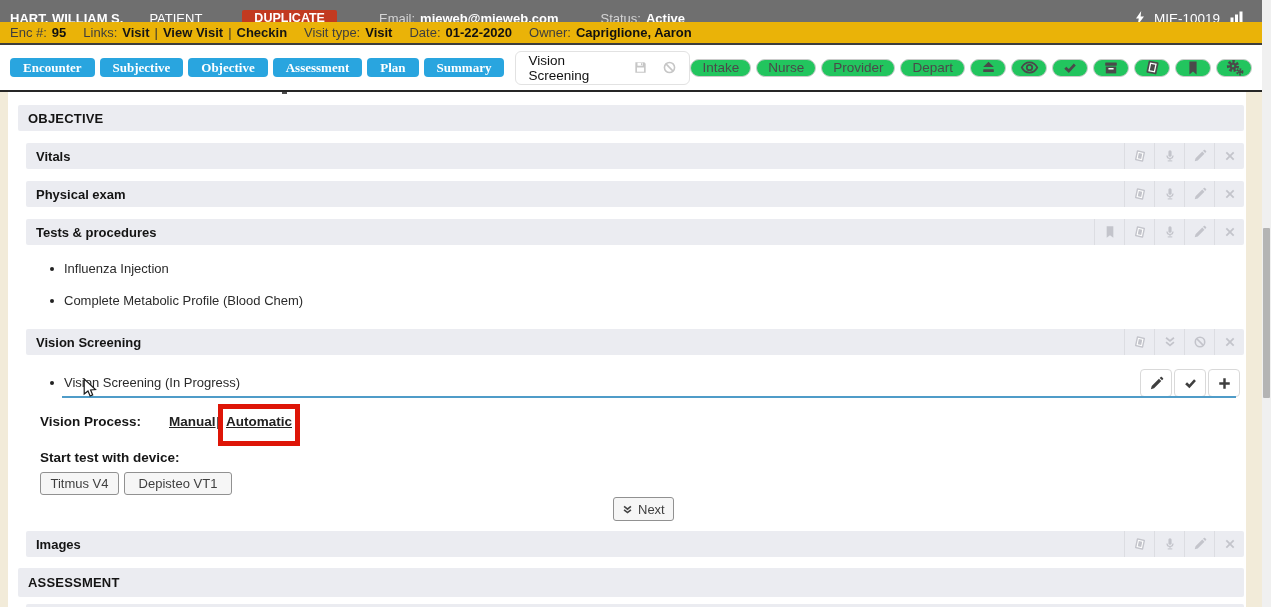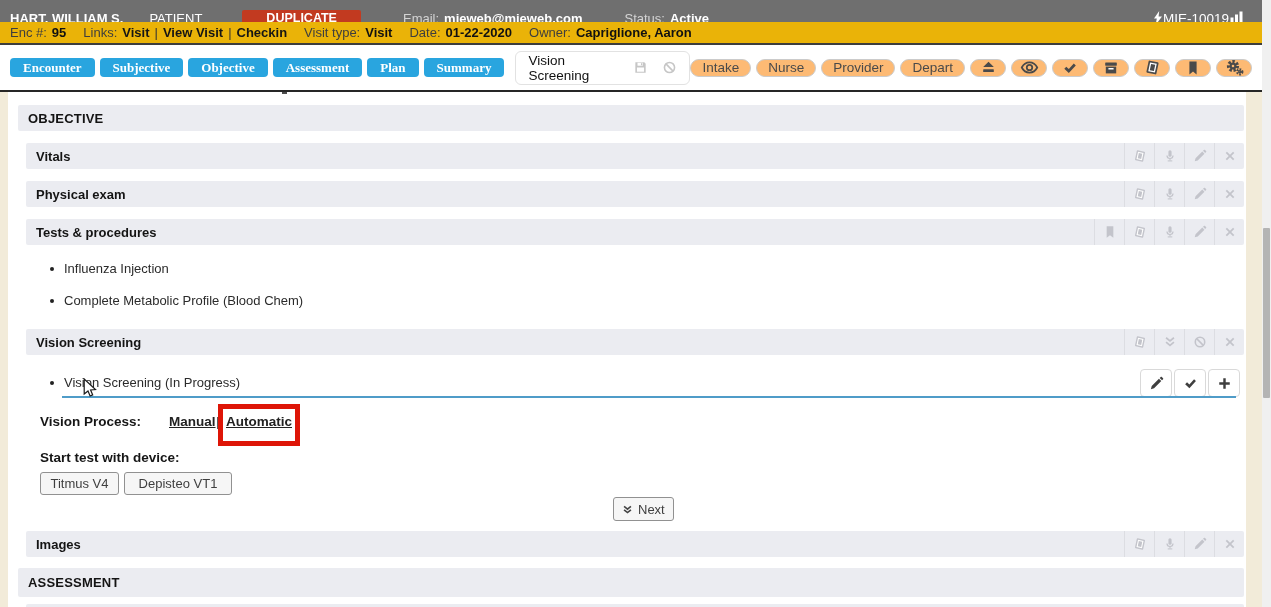--- a/index.html
+++ b/index.html
@@ -6,45 +6,45 @@
   body{width:1271px;height:607px;position:relative;overflow:hidden;background:#fff;
        font-family:"Liberation Sans",sans-serif;-webkit-font-smoothing:antialiased;}
 
   
   .topbar{position:absolute;left:0;top:0;width:1262px;height:36px;background:#6f6f6f;
           display:flex;align-items:center;color:#fff;font-size:13px;box-sizing:border-box;
           padding:0 16px 0 10px;}
   .tb-name{font-weight:bold;}
   .tb-patient{margin-left:26px;}
   .dup{margin-left:40px;background:#c23a20;border-radius:2px;font-weight:bold;
-       padding:1px 24px 2px;font-size:12.5px;}
+       padding:1px 12px 2px;font-size:12.5px;}
   .tb-label{color:#d4d4d4;margin-left:42px;}
   .tb-val{font-weight:bold;margin-left:5px;}
-  .tb-right{margin-left:auto;display:flex;align-items:center;font-size:13.5px;}
+  .tb-right{margin-left:auto;display:flex;align-items:center;gap:9px;font-size:13.5px;}
 
   
   .encbar{position:absolute;left:0;top:22px;width:1262px;height:23px;background:#eab308;
           border-bottom:2px solid #3d3d3d;box-sizing:border-box;display:flex;align-items:center;
           font-size:13px;color:#111;padding-left:10px;}
   .enc-label{color:#3e3e3e;}
   .enc-val{font-weight:bold;margin-left:5px;}
   .enc-group{display:flex;align-items:center;margin-right:17px;}
   .enc-link{font-weight:bold;color:#151515;cursor:pointer;}
   .enc-sep{margin:0 5px;color:#333;}
 
   
   .toolbar{position:absolute;left:0;top:45px;width:1262px;height:47px;background:#fff;
            border-bottom:2px solid #262626;box-sizing:border-box;display:flex;align-items:center;
            padding:0 10px;}
   .navbtn{height:19px;padding:0 13px;background:#29a5df;color:#fff;font-weight:bold;font-size:13px;
           border-radius:4px;display:inline-flex;align-items:center;margin-right:5px;cursor:pointer;font-family:Liberation Serif, serif;}
   .cursec{margin-left:6px;height:32px;border:1px solid #e2e2e2;border-radius:6px;background:#fff;
           display:inline-flex;align-items:center;padding:0 12px;gap:14px;font-size:13.5px;color:#111;}
   .tool-right{margin-left:auto;display:flex;gap:5px;align-items:center;}
-  .wbtn{height:18px;border:1px solid #cbcbcb;border-radius:15px;background:#fdba74;color:#4a4a4a;
+  .wbtn{height:18px;border:1px solid #cbcbcb;border-radius:15px;background:#22c55e;color:#4a4a4a;
         font-size:13.5px;padding:0 11px;display:inline-flex;align-items:center;cursor:pointer;
         box-sizing:border-box;}
   .ibtn{width:36px;justify-content:center;padding:0;}
 
   
   .content{position:absolute;left:0;top:92px;width:1262px;height:515px;background:#f2ebd9;}
   .panel{position:absolute;left:8px;top:0;width:1238px;height:515px;background:#fff;}
   .remnant{position:absolute;left:282px;top:0;width:5px;height:2px;background:#4d4d4d;}
 
   .hdrbar{position:absolute;left:18px;width:1226px;height:26px;background:#ebecf1;border-radius:2px;

